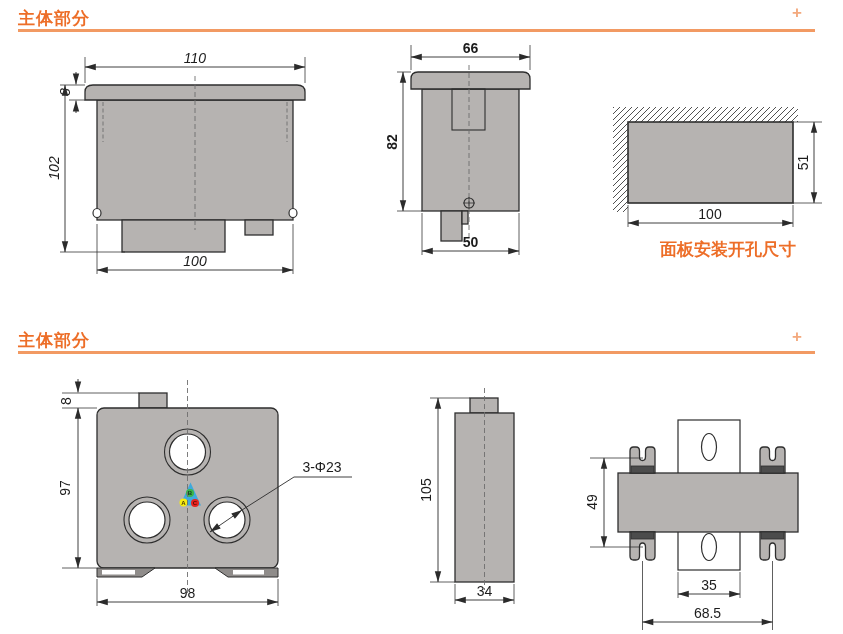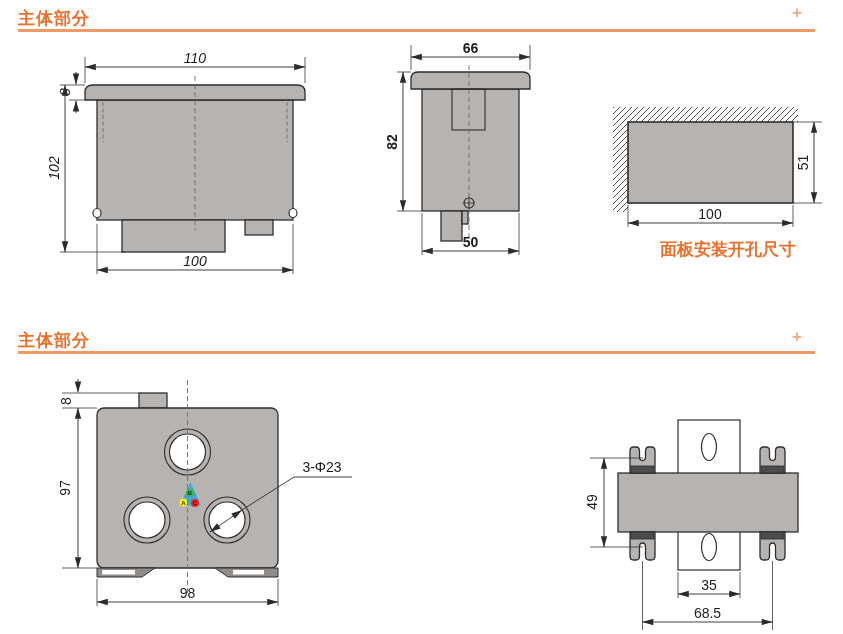--- a/index.html
+++ b/index.html
@@ -189,20 +189,40 @@
 
       <g>
         <line class="dimL" x1="155" y1="164" x2="187" y2="142" marker-start="url(#arr)" marker-end="url(#arr)"></line>
         <path class="dimL" d="M187,142 L239,109 L297,109"></path>
         <text class="dtxt" x="267" y="104" text-anchor="middle">3-Φ23</text>
       </g>
     </g>
   </svg>
   </div>
 
+  <div class="drawing" style="left:420px;top:368px;">
+  <svg width="140" height="250" viewBox="0 0 140 250">
+    <g>
+      <rect class="shape" x="50" y="30" width="28" height="15"></rect>
+      <rect class="shape" x="35" y="45" width="59" height="169"></rect>
+      <line class="cl" x1="64.5" y1="20" x2="64.5" y2="222"></line>
+    </g>
+    <g>
+      <line class="ext" x1="10" y1="30" x2="50" y2="30"></line>
+      <line class="ext" x1="10" y1="214" x2="35" y2="214"></line>
+      <line class="dimL" x1="18" y1="30" x2="18" y2="214" marker-start="url(#arr)" marker-end="url(#arr)"></line>
+      <text class="dtxt" x="11" y="122" text-anchor="middle" transform="rotate(-90 11 122)">105</text>
+
+      <line class="ext" x1="35" y1="216" x2="35" y2="236"></line>
+      <line class="ext" x1="94" y1="216" x2="94" y2="236"></line>
+      <line class="dimL" x1="35" y1="232" x2="94" y2="232" marker-start="url(#arr)" marker-end="url(#arr)"></line>
+      <text class="dtxt" x="64.5" y="228" text-anchor="middle">34</text>
+    </g>
+  </svg>
+  </div>
 
   <div class="drawing" style="left:590px;top:390px;">
   <svg width="253" height="258" viewBox="0 0 253 258">
     <g>
       <rect class="whiteS" x="88" y="30" width="62" height="150"></rect>
       <ellipse class="whiteS" cx="119" cy="57" rx="7.5" ry="13.5"></ellipse>
       <ellipse class="whiteS" cx="119" cy="157" rx="7.5" ry="13.5"></ellipse>
       <rect class="shape" x="28" y="83" width="180" height="59"></rect>
       <g>
         <path id="forkUp" class="shape" d="M40,83 L40,61 Q40,57 43.5,57 L46,57 Q49.5,57 49.5,61 L49.5,66.5 Q49.5,70.5 52.5,70.5 Q55.5,70.5 55.5,66.5 L55.5,61 Q55.5,57 59,57 L61.5,57 Q65,57 65,61 L65,83 Z"></path>

